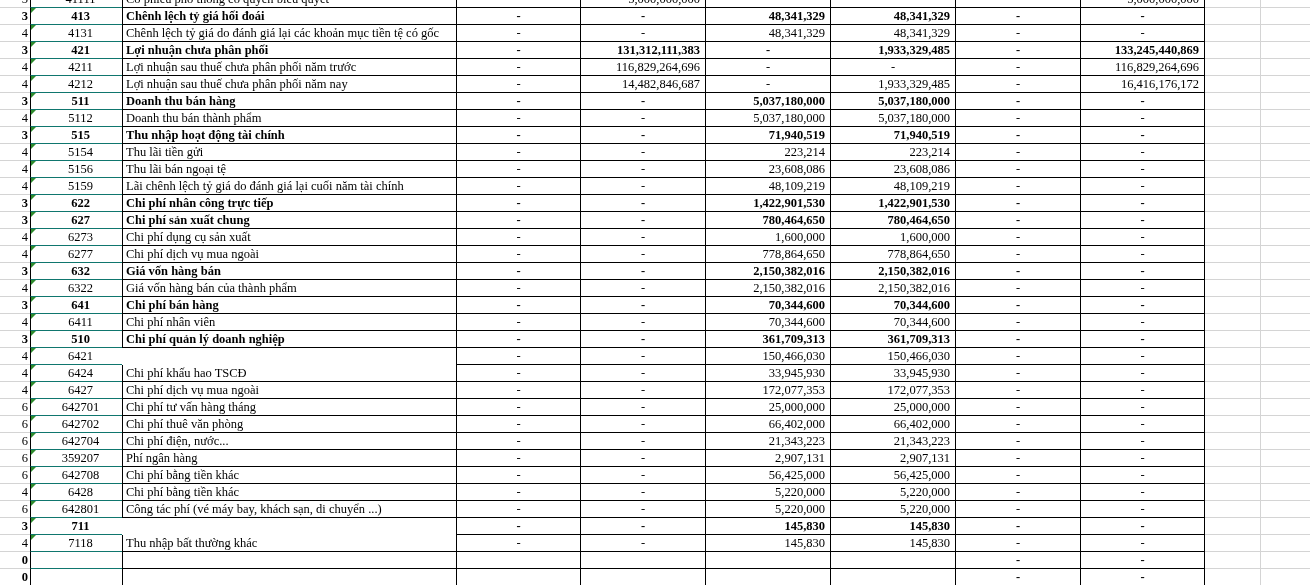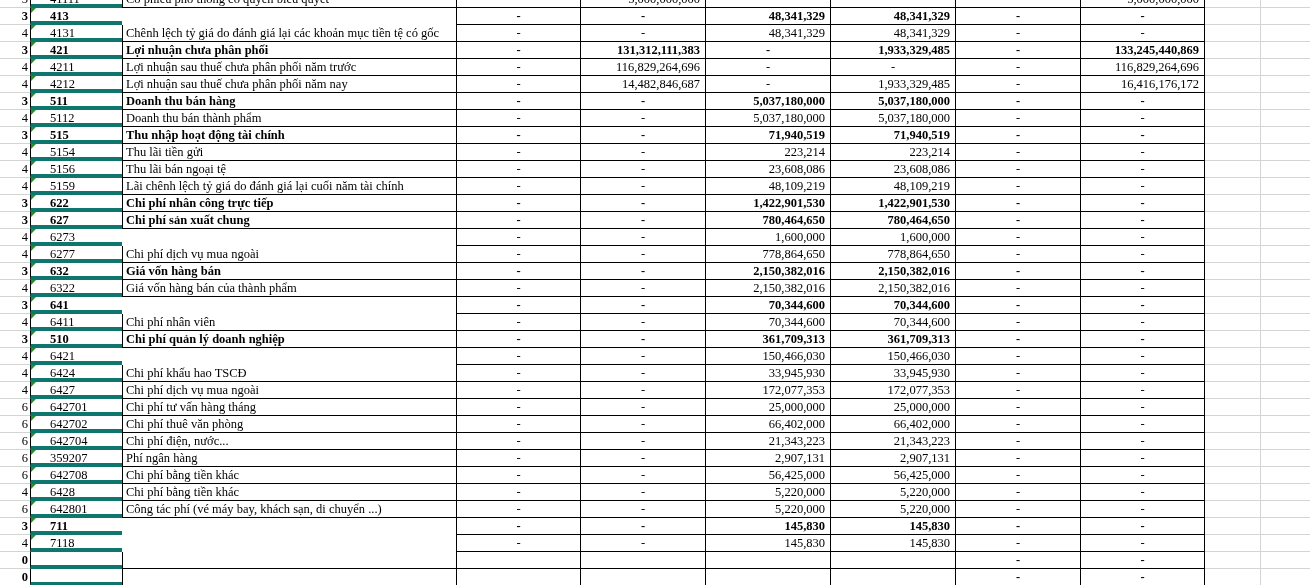--- a/index.html
+++ b/index.html
@@ -3,21 +3,21 @@
 <meta charset="utf-8">
 <style>
   html, body { margin: 0; padding: 0; background: #ffffff; }
   body { width: 1310px; height: 585px; overflow: hidden; position: relative;
          font-family: "Liberation Serif", "DejaVu Serif", serif; font-size: 12.5px; color: #000; }
   .sheet { position: absolute; left: 0; top: -9px; }
   .row { position: absolute; left: 0; height: 17px; width: 1310px; }
   .cell { position: absolute; top: 0; height: 17px; line-height: 17px; box-sizing: border-box;
           white-space: nowrap; overflow: hidden; }
   .c-lvl  { left: 0; width: 30px; text-align: right; padding-right: 2px; border-bottom: 1px solid #d4d4d4; }
-  .c-code { left: 30px; width: 92px; padding-left: 19px; border-left: 1px solid #000; border-bottom: 4px solid #0f766e; }
+  .c-code { left: 30px; width: 92px; padding-left: 8px; border-left: 1px solid #000; border-bottom: 1px solid #0f766e; text-align: center; }
   .c-name { left: 122px; width: 334px; padding-left: 3px; border-left: 1px solid #000; border-bottom: 1px solid #000; }
   .c-a { left: 456px; width: 124px; }
   .c-b { left: 580px; width: 125px; }
   .c-c { left: 705px; width: 125px; }
   .c-d { left: 830px; width: 125px; }
   .c-e { left: 955px; width: 125px; }
   .c-f { left: 1080px; width: 125px; }
   .num { border-left: 1px solid #000; border-bottom: 1px solid #000; text-align: right; padding-right: 5px; }
   .num.dash { text-align: center; padding-right: 0; }
   .c-f.num { border-right: 1px solid #000; }
@@ -42,20 +42,21 @@
       <div class="cell c-d num dash">-</div>
       <div class="cell c-e num dash">-</div>
       <div class="cell c-f num">5,000,000,000</div>
       <div class="cell c-g"></div>
       <div class="cell c-h"></div>
     </div>
     <div class="row" style="top: 17px;">
       <div class="cell c-lvl bold">3</div>
       <div class="cell c-code bold">413</div>
       <span class="flag" style="border-top-color: rgb(46, 139, 46);"></span>
+      <div class="cell c-name bold">Chênh lệch tỷ giá hối đoái</div>
       <div class="cell c-a num bold dash">-</div>
       <div class="cell c-b num bold dash">-</div>
       <div class="cell c-c num bold ">48,341,329</div>
       <div class="cell c-d num bold ">48,341,329</div>
       <div class="cell c-e num bold dash">-</div>
       <div class="cell c-f num bold dash">-</div>
       <div class="cell c-g"></div>
       <div class="cell c-h"></div>
     </div>
     <div class="row" style="top: 34px;">
@@ -223,20 +224,21 @@
       <div class="cell c-d num bold ">780,464,650</div>
       <div class="cell c-e num bold dash">-</div>
       <div class="cell c-f num bold dash">-</div>
       <div class="cell c-g"></div>
       <div class="cell c-h"></div>
     </div>
     <div class="row" style="top: 238px;">
       <div class="cell c-lvl">4</div>
       <div class="cell c-code">6273</div>
       <span class="flag" style="border-top-color: rgb(46, 139, 46);"></span>
+      <div class="cell c-name">Chi phí dụng cụ sản xuất</div>
       <div class="cell c-a num dash">-</div>
       <div class="cell c-b num dash">-</div>
       <div class="cell c-c num">1,600,000</div>
       <div class="cell c-d num">1,600,000</div>
       <div class="cell c-e num dash">-</div>
       <div class="cell c-f num dash">-</div>
       <div class="cell c-g"></div>
       <div class="cell c-h"></div>
     </div>
     <div class="row" style="top: 255px;">
@@ -278,20 +280,21 @@
       <div class="cell c-d num">2,150,382,016</div>
       <div class="cell c-e num dash">-</div>
       <div class="cell c-f num dash">-</div>
       <div class="cell c-g"></div>
       <div class="cell c-h"></div>
     </div>
     <div class="row" style="top: 306px;">
       <div class="cell c-lvl bold">3</div>
       <div class="cell c-code bold">641</div>
       <span class="flag" style="border-top-color: rgb(46, 139, 46);"></span>
+      <div class="cell c-name bold">Chi phí bán hàng</div>
       <div class="cell c-a num bold dash">-</div>
       <div class="cell c-b num bold dash">-</div>
       <div class="cell c-c num bold ">70,344,600</div>
       <div class="cell c-d num bold ">70,344,600</div>
       <div class="cell c-e num bold dash">-</div>
       <div class="cell c-f num bold dash">-</div>
       <div class="cell c-g"></div>
       <div class="cell c-h"></div>
     </div>
     <div class="row" style="top: 323px;">
@@ -471,20 +474,21 @@
       <div class="cell c-d num bold ">145,830</div>
       <div class="cell c-e num bold dash">-</div>
       <div class="cell c-f num bold dash">-</div>
       <div class="cell c-g"></div>
       <div class="cell c-h"></div>
     </div>
     <div class="row" style="top: 544px;">
       <div class="cell c-lvl">4</div>
       <div class="cell c-code">7118</div>
       <span class="flag" style="border-top-color: rgb(46, 139, 46);"></span>
+      <div class="cell c-name">Thu nhập bất thường khác</div>
       <div class="cell c-a num dash">-</div>
       <div class="cell c-b num dash">-</div>
       <div class="cell c-c num">145,830</div>
       <div class="cell c-d num">145,830</div>
       <div class="cell c-e num dash">-</div>
       <div class="cell c-f num dash">-</div>
       <div class="cell c-g"></div>
       <div class="cell c-h"></div>
     </div>
     <div class="row" style="top: 561px;">

